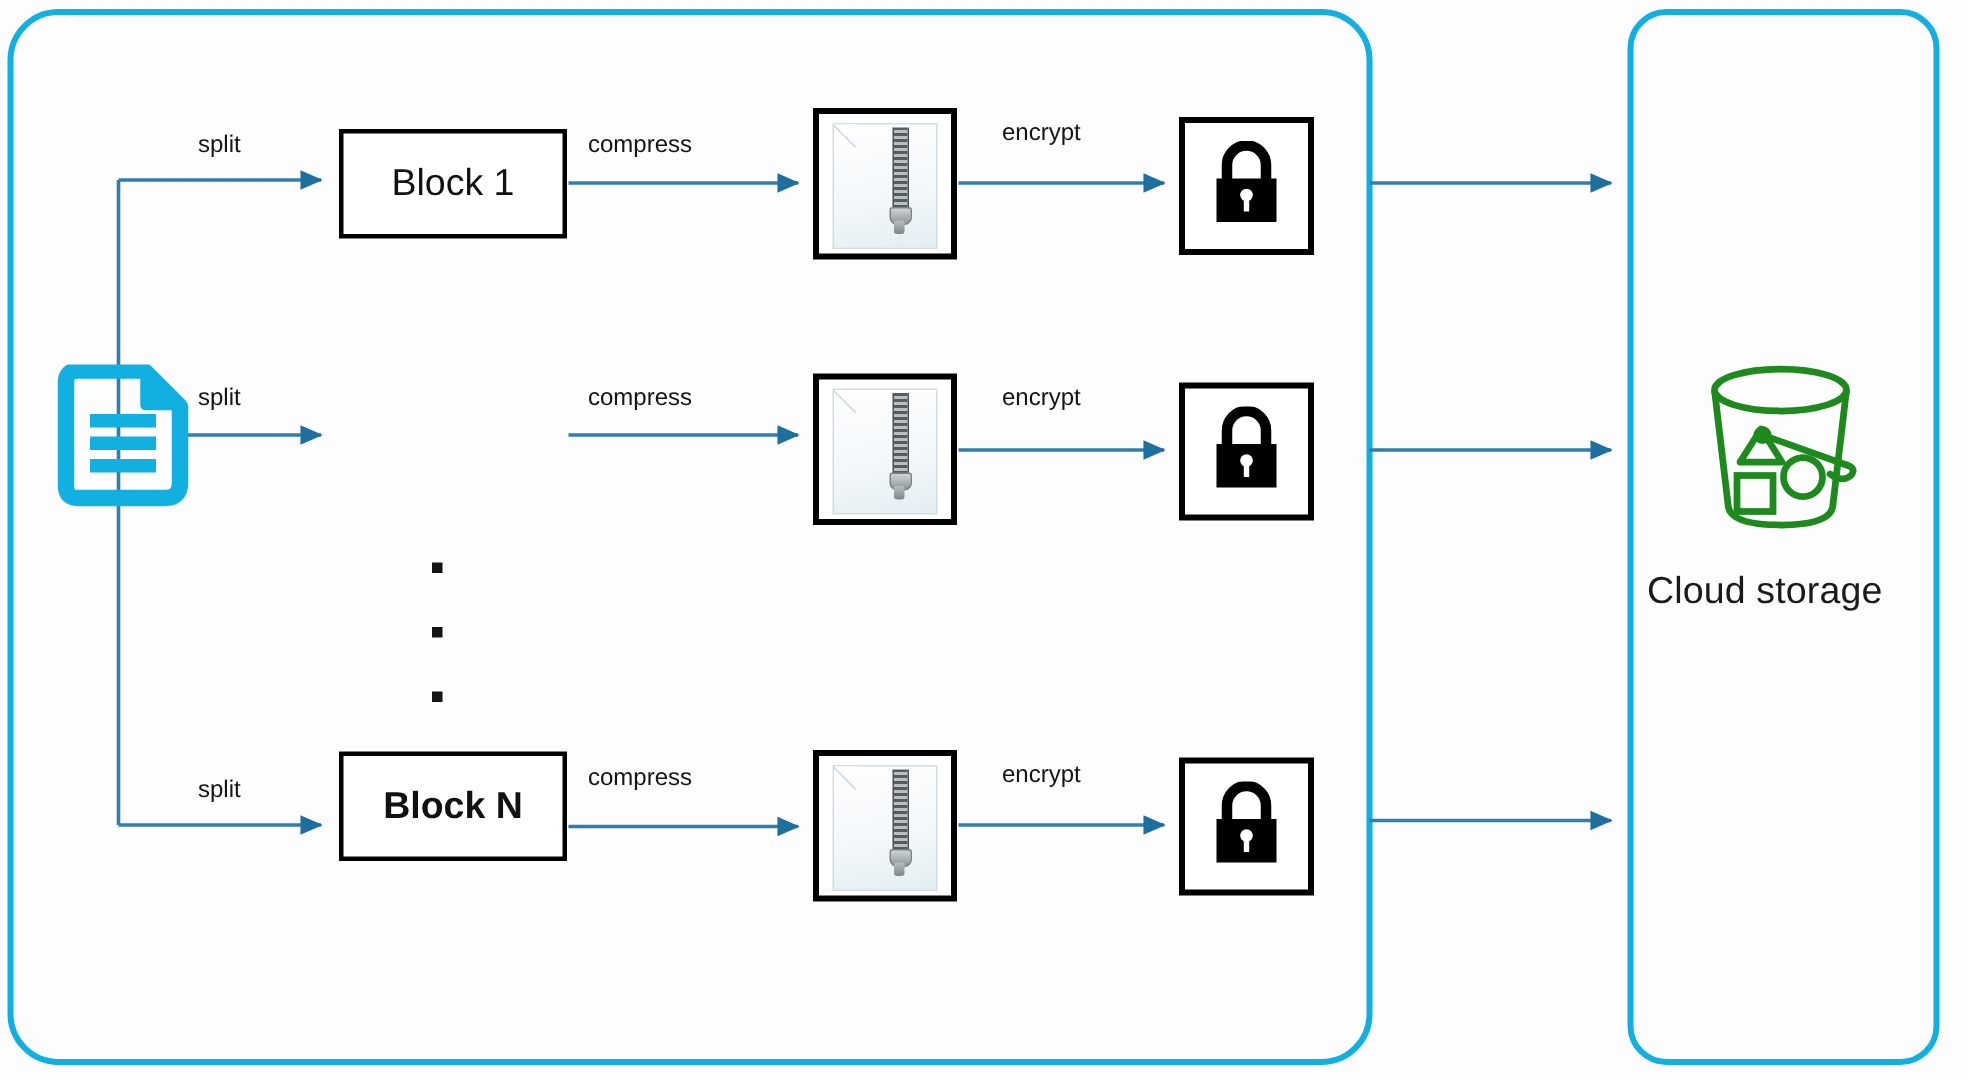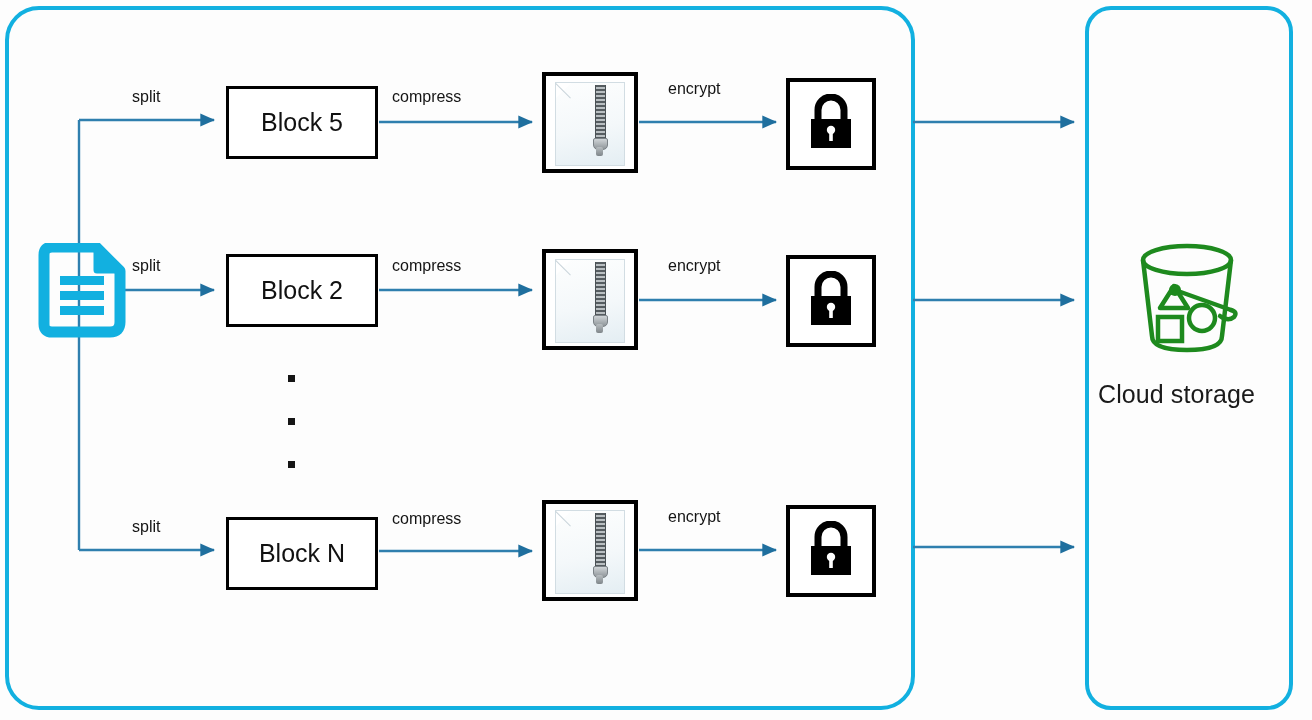--- a/index.html
+++ b/index.html
@@ -46,21 +46,21 @@
     background: #ffffff;
     box-sizing: border-box;
     display: flex;
     align-items: center;
     justify-content: center;
     font-size: 25px;
     color: #111111;
   }
   #block-box-1 { left: 226px; top: 86px;  }
   #block-box-2 { left: 226px; top: 254px; }
-  #block-box-n { left: 226px; top: 517px; }
+  #block-box-n { left: 226px; top: 501px; font-weight: bold; }
 
   
   .zip-box {
     position: absolute;
     width: 96px;
     height: 101px;
     border: 4px solid #000000;
     background: #ffffff;
     box-sizing: border-box;
   }
@@ -215,21 +215,21 @@
     <svg width="92" height="95" viewBox="0 0 92 95">
       <path d="M10 12 Q10 4 18 4 L62 4 L86 28 L86 79 Q86 89 76 89 L18 89 Q10 89 10 81 Z" fill="none" stroke="#12b0e0" stroke-width="11" stroke-linejoin="round"></path>
       <path d="M63 6 L63 27 L84 27" fill="#12b0e0" stroke="#12b0e0" stroke-width="7" stroke-linejoin="round"></path>
       <rect x="26" y="33" width="44" height="9" fill="#12b0e0"></rect>
       <rect x="26" y="48" width="44" height="9" fill="#12b0e0"></rect>
       <rect x="26" y="63" width="44" height="9" fill="#12b0e0"></rect>
     </svg>
   </div>
 
   <div class="block-box" id="block-box-1">
-    <span>Block 5</span>
+    <span>Block 1</span>
   </div>
   <div class="zip-box" id="zip-box-1">
     <div class="zip-doc">
       <div class="zip-fold"></div>
       <div class="zip-fold-line"></div>
       <div class="zip-teeth"></div>
       <div class="zip-pull"></div>
       <div class="zip-pull-tab"></div>
     </div>
   </div>
@@ -238,23 +238,20 @@
       <path d="M12 26 L12 16 A13 13 0 0 1 38 16 L38 26" fill="none" stroke="#000000" stroke-width="7"></path>
       <rect x="5" y="25" width="40" height="29" fill="#000000"></rect>
       <circle cx="25" cy="36" r="4.2" fill="#ffffff"></circle>
       <rect x="23.2" y="36" width="3.6" height="11" fill="#ffffff"></rect>
     </svg>
   </div>
   <div class="edge-label" id="label-split-1">split</div>
   <div class="edge-label" id="label-compress-1">compress</div>
   <div class="edge-label" id="label-encrypt-1">encrypt</div>
 
-  <div class="block-box" id="block-box-2">
-    <span>Block 2</span>
-  </div>
   <div class="zip-box" id="zip-box-2">
     <div class="zip-doc">
       <div class="zip-fold"></div>
       <div class="zip-fold-line"></div>
       <div class="zip-teeth"></div>
       <div class="zip-pull"></div>
       <div class="zip-pull-tab"></div>
     </div>
   </div>
   <div class="lock-box" id="lock-box-2">

